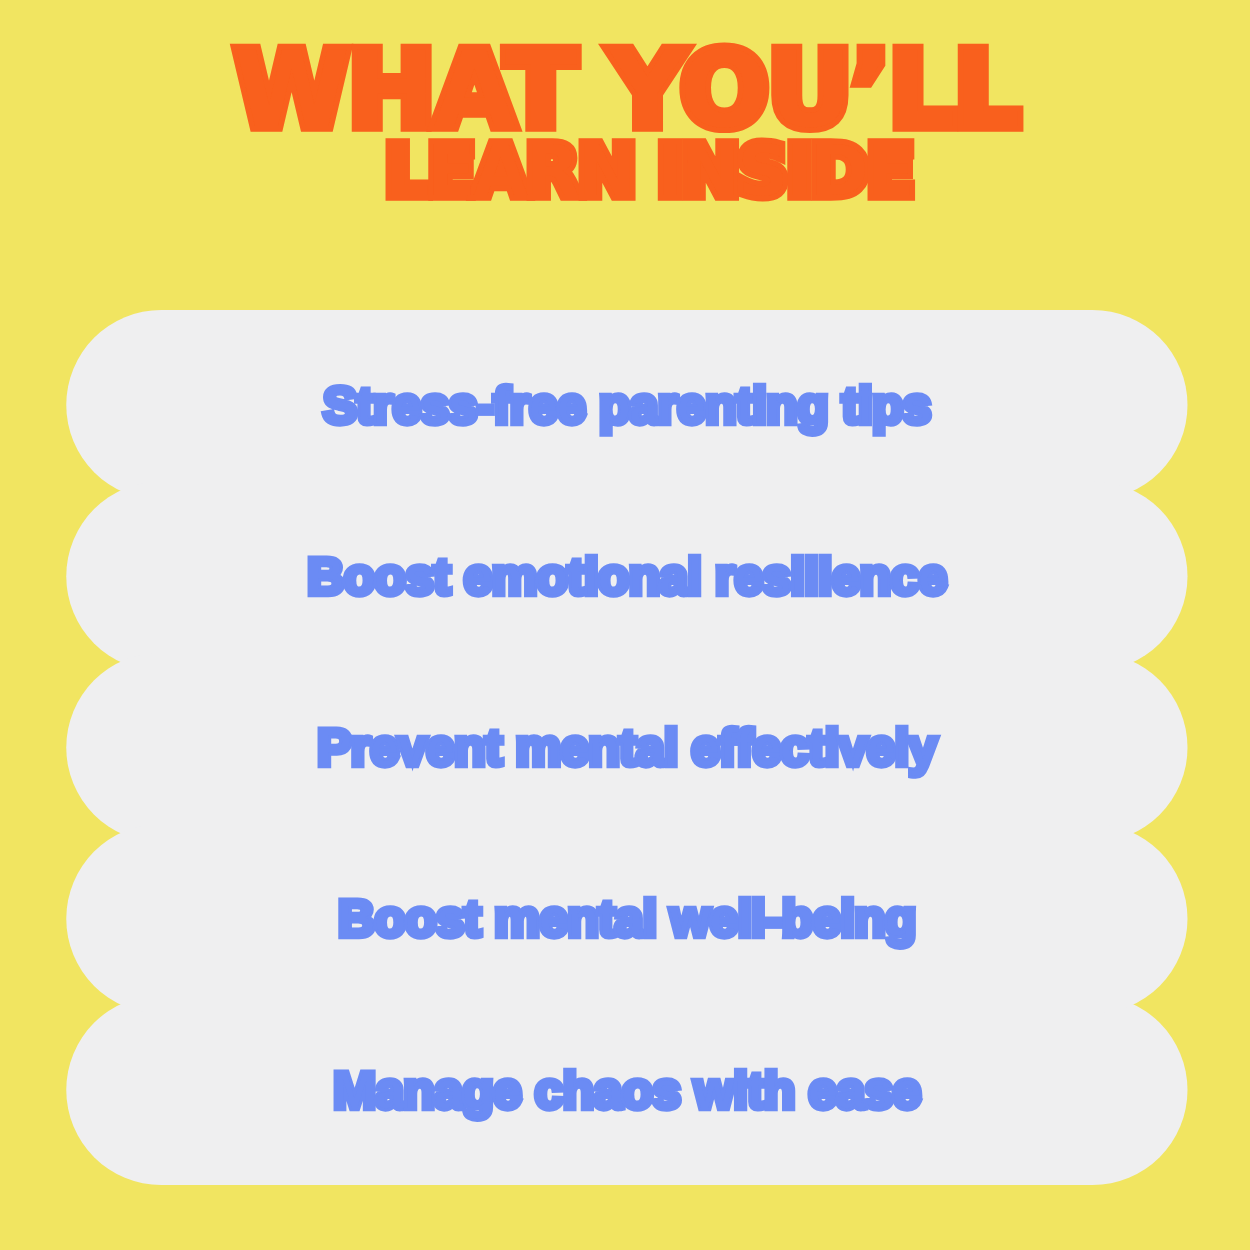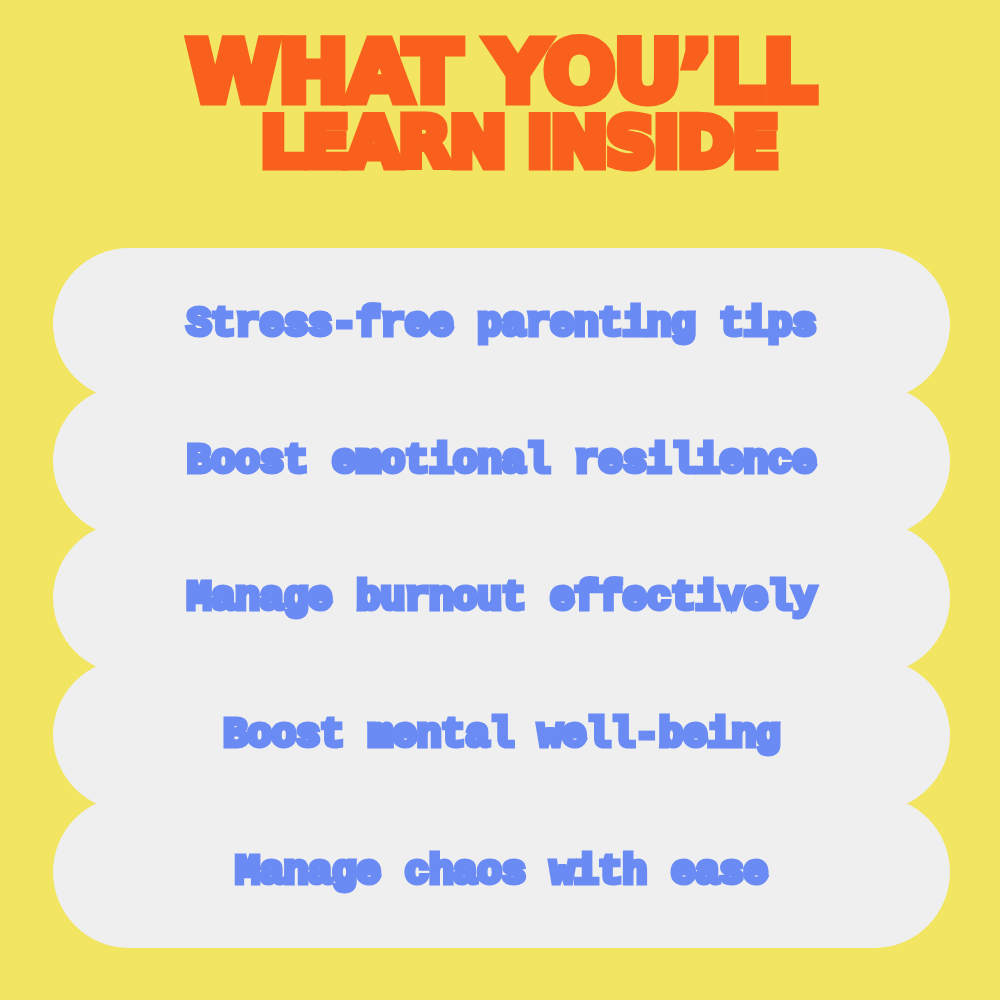--- a/index.html
+++ b/index.html
@@ -39,21 +39,21 @@
     letter-spacing: -1.5px;
     line-height: 0.86;
     text-transform: uppercase;
     
     -webkit-text-stroke: 9px #F9601D;
     paint-order: stroke fill;
     text-shadow:
        0 0 0 #F9601D;
   }
   .title-line-1 { font-size: 84px; }
-  .title-line-2 { font-size: 68px; margin-top: 6px; padding-left: 36px; }
+  .title-line-2 { font-size: 56px; margin-top: 6px; padding-left: 36px; }
 
   
   .pill-stack {
     position: absolute;
     left: 53px;
     top: 248px;
     width: 897px;
     height: 700px;
   }
   .pill {
@@ -69,21 +69,21 @@
   }
   .pill-0 { top: 0px; }
   .pill-1 { top: 137px; }
   .pill-2 { top: 274px; }
   .pill-3 { top: 411px; }
   .pill-4 { top: 548px; }
 
   .pill-label {
     position: relative;
     color: #6B8BF4;
-    font-family: Liberation Mono, monospace;
+    font-family: Liberation Sans, sans-serif;
     font-weight: 900;
     font-size: 41px;
     letter-spacing: -0.4px;
     line-height: 1;
     white-space: nowrap;
     -webkit-text-stroke: 5px #6B8BF4;
     paint-order: stroke fill;
     text-align: center;
   }
 </style>
@@ -101,21 +101,21 @@
 
     <div class="pill pill-0">
       <span class="pill-label">Stress-free parenting tips</span>
     </div>
 
     <div class="pill pill-1">
       <span class="pill-label">Boost emotional resilience</span>
     </div>
 
     <div class="pill pill-2">
-      <span class="pill-label">Manage burnout effectively</span>
+      <span class="pill-label">Prevent mental effectively</span>
     </div>
 
     <div class="pill pill-4">
       <span class="pill-label">Manage chaos with ease</span>
     </div>
 
     <div class="pill pill-3">
       <span class="pill-label">Boost mental well-being</span>
     </div>
 

